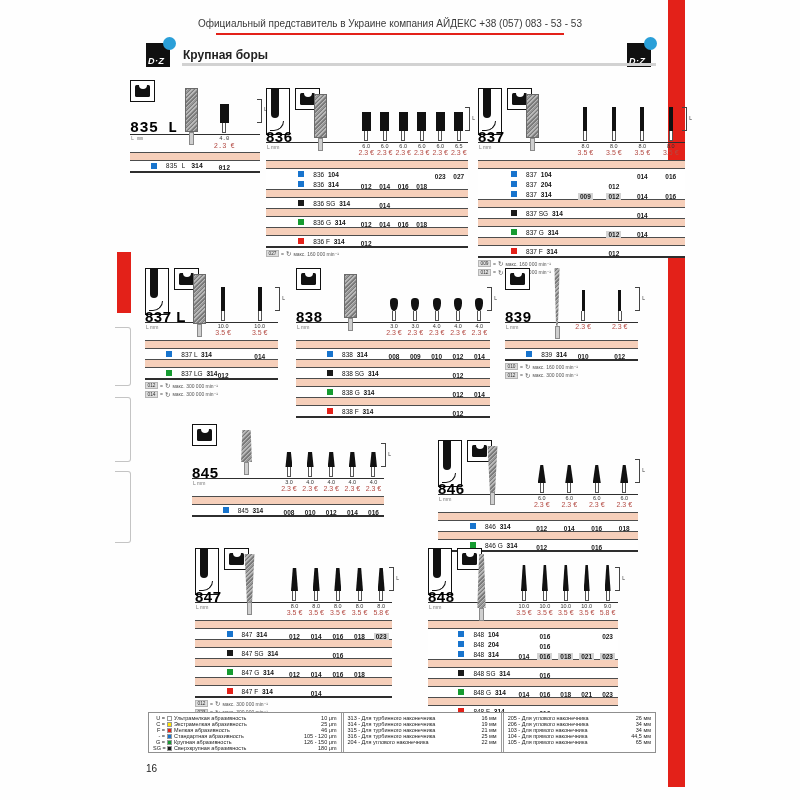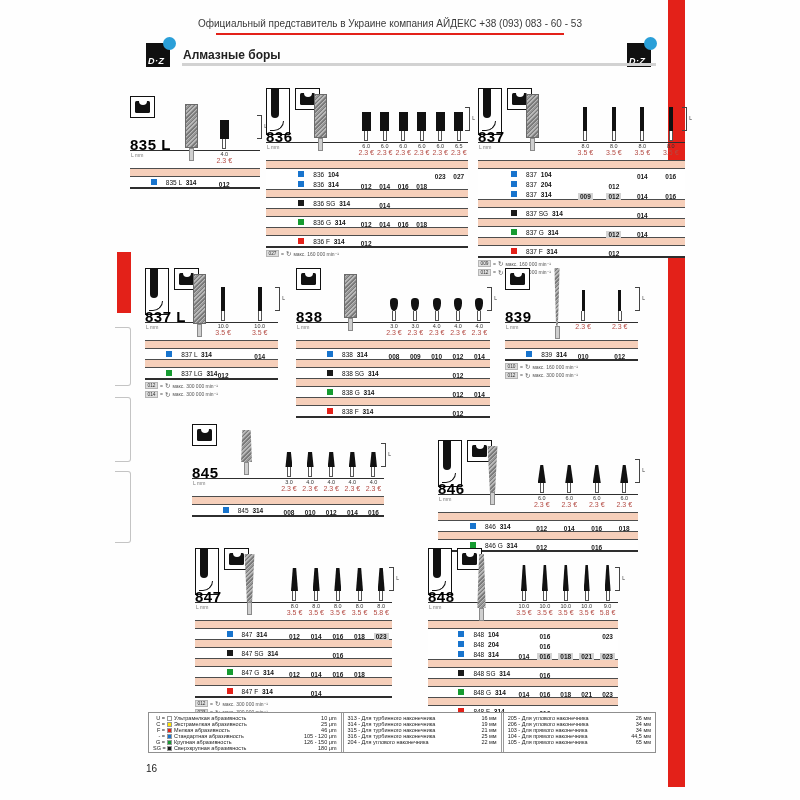--- a/index.html
+++ b/index.html
@@ -23,21 +23,21 @@
   .logo .circ { position:absolute; right:0; top:0; width:13px; height:13px; border-radius:50%; background:#2a9fd8; }
   .logo .txt { position:absolute; left:2px; bottom:1px; color:#fff; font-weight:bold; font-style:italic; font-size:9px; letter-spacing:0.5px; }
 
   .page-title { position:absolute; left:183px; top:48px; font-size:12px; font-weight:bold; color:#222; }
   .title-underline { position:absolute; left:182px; top:63px; width:474px; height:3px; background:#d2d2d2; }
 
   .page-num { position:absolute; left:146px; top:763px; font-size:10px; color:#222; }
 
   
   .section { position:absolute; }
-  .sec-835L { left:130px; top:96px;  width:130px; }
+  .sec-835L { left:130px; top:80px;  width:130px;font-family:Liberation Mono, monospace; }
   .sec-836  { left:266px; top:88px;  width:202px; }
   .sec-837  { left:478px; top:88px;  width:207px; }
   .sec-837L { left:145px; top:268px; width:133px; }
   .sec-838  { left:296px; top:268px; width:194px; }
   .sec-839  { left:505px; top:268px; width:133px; }
   .sec-845  { left:192px; top:424px; width:192px; }
   .sec-846  { left:438px; top:440px; width:200px; }
   .sec-847  { left:195px; top:548px; width:197px; }
   .sec-848  { left:428px; top:548px; width:190px; }
 
@@ -117,35 +117,35 @@
   .lcol3 { flex:1; }
   .litem { display:flex; align-items:center; font-size:5.5px; line-height:6.1px; color:#222; white-space:nowrap; }
   .lkey { width:12px; text-align:right; flex:0 0 auto; }
   .lsw { width:5px; height:5px; margin:0 2px; flex:0 0 auto; border:0.5px solid #999; box-sizing:border-box; }
   .llabel { flex:1; overflow:hidden; }
   .lsize { text-align:right; flex:0 0 auto; }
 </style>
 </head>
 <body>
 
-<div class="top-line">Официальный представитель в Украине компания АЙДЕКС +38 (093) 083 - 60 - 53</div>
+<div class="top-line">Официальный представитель в Украине компания АЙДЕКС +38 (057) 083 - 53 - 53</div>
 <div class="top-underline"></div>
 
 <div class="logo logo-left">
   <div class="sq"></div>
   <div class="circ"></div>
   <div class="txt">D·Z</div>
 </div>
 <div class="logo logo-right">
   <div class="sq"></div>
   <div class="circ"></div>
   <div class="txt">D·Z</div>
 </div>
 
-<div class="page-title">Алмазные боры</div>
+<div class="page-title">Крупная боры</div>
 <div class="title-underline"></div>
 
 <div class="red-bar-right"></div>
 <div class="red-block-left"></div>
 <div class="bracket b1"></div>
 <div class="bracket b2"></div>
 <div class="bracket b3"></div>
 
 <div id="sections">
     <div class="section sec-835L">

